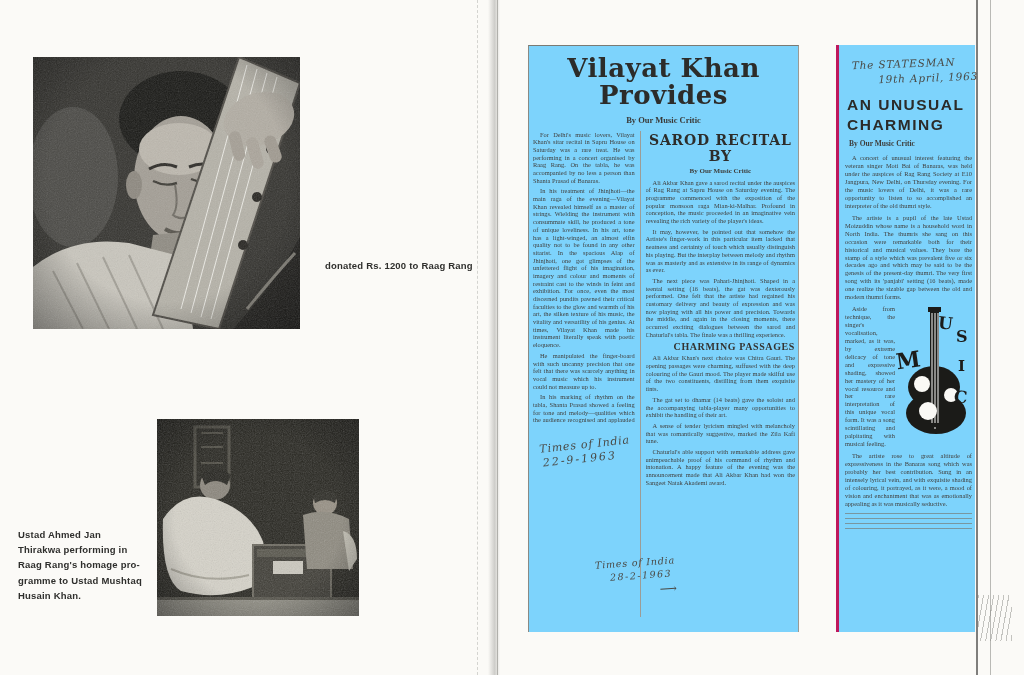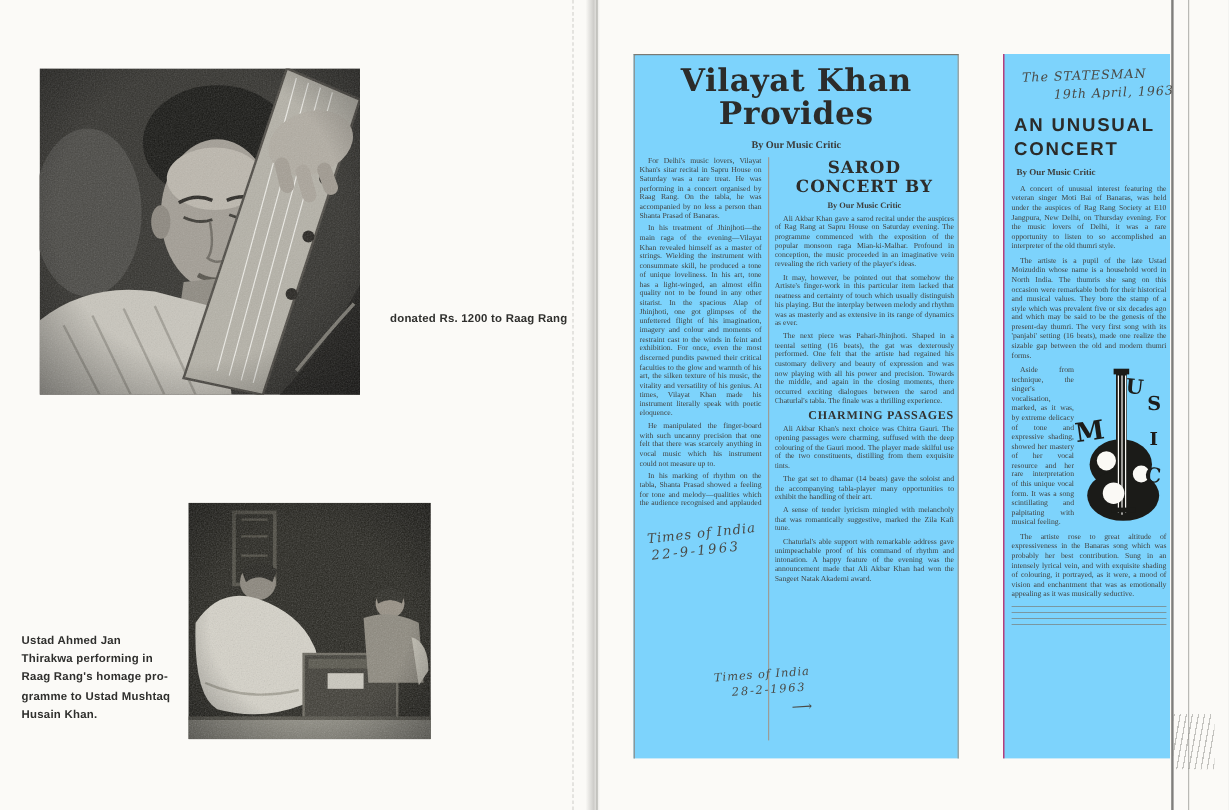--- a/index.html
+++ b/index.html
@@ -41,21 +41,21 @@
   .colR{width:155px;padding-left:5px;box-sizing:border-box;}
   .news p{margin:0 0 3px 0;font-size:6.4px;line-height:1.2;text-align:justify;text-indent:7px;
           color:#424240;filter:blur(.25px);}
   .colL .paras{height:292px;overflow:hidden;}
   .colR .paras{height:438px;overflow:hidden;}
   .sarod-hl{font-family:"DejaVu Serif",serif;font-weight:bold;font-size:14px;line-height:1.18;
             text-align:center;letter-spacing:.8px;color:#2d2d2b;margin:1px 0 2px 0;filter:blur(.25px);}
   .sub-byline{text-align:center;font-size:7px;font-weight:bold;margin:0 0 4px 0;filter:blur(.2px);}
   .subhead{text-align:right;font-size:10px;font-weight:bold;letter-spacing:.6px;margin:3px 0 2px 0;
            color:#333331;filter:blur(.2px);}
-  .clip2{left:836px;top:45px;width:139px;height:587px;border-left:1px solid #be185d;
+  .clip2{left:836px;top:45px;width:139px;height:587px;border-left:3px solid #be185d;
          box-sizing:border-box;overflow:hidden;padding:0 3px 0 6px;}
   .unusual-hl{margin:50px 0 2px 2px;font-family:"Liberation Sans",sans-serif;font-weight:800;
               font-size:15.5px;line-height:1.3;letter-spacing:1.5px;color:#2b2b29;filter:blur(.3px);}
   .clip2 .byline2{font-size:7.5px;font-weight:bold;margin:4px 0 6px 4px;filter:blur(.2px);}
   .clip2 p{margin:0 0 4px 0;font-size:6.4px;line-height:1.24;text-align:justify;text-indent:7px;
            color:#424240;filter:blur(.25px);}
   .music-art{float:right;width:74px;height:128px;margin:2px 0 2px 3px;position:relative;
              shape-outside:margin-box;}
   .music-art svg{position:absolute;left:0;top:0;}
   .music-art .ltr{position:absolute;font-family:"DejaVu Serif",serif;font-weight:bold;color:#1c1c1a;}
@@ -193,41 +193,41 @@
       <div class="colL">
         <div class="paras">
           <p>For Delhi's music lovers, Vilayat Khan's sitar recital in Sapru House on Saturday was a rare treat. He was performing in a concert organised by Raag Rang. On the tabla, he was accompanied by no less a person than Shanta Prasad of Banaras.</p>
           <p>In his treatment of Jhinjhoti—the main raga of the evening—Vilayat Khan revealed himself as a master of strings. Wielding the instrument with consummate skill, he produced a tone of unique loveliness. In his art, tone has a light-winged, an almost elfin quality not to be found in any other sitarist. In the spacious Alap of Jhinjhoti, one got glimpses of the unfettered flight of his imagination, imagery and colour and moments of restraint cast to the winds in feint and exhibition. For once, even the most discerned pundits pawned their critical faculties to the glow and warmth of his art, the silken texture of his music, the vitality and versatility of his genius. At times, Vilayat Khan made his instrument literally speak with poetic eloquence.</p>
           <p>He manipulated the finger-board with such uncanny precision that one felt that there was scarcely anything in vocal music which his instrument could not measure up to.</p>
           <p>In his marking of rhythm on the tabla, Shanta Prasad showed a feeling for tone and melody—qualities which the audience recognised and applauded lustily.</p>
         </div>
       </div>
       <div class="colR">
         <h2 class="sarod-hl">
-          <span>SAROD CONCERT BY</span><br>
+          <span>SAROD RECITAL BY</span><br>
         </h2>
         <div class="sub-byline">By Our Music Critic</div>
         <div class="paras">
           <p>Ali Akbar Khan gave a sarod recital under the auspices of Rag Rang at Sapru House on Saturday evening. The programme commenced with the exposition of the popular monsoon raga Mian-ki-Malhar. Profound in conception, the music proceeded in an imaginative vein revealing the rich variety of the player's ideas.</p>
           <p>It may, however, be pointed out that somehow the Artiste's finger-work in this particular item lacked that neatness and certainty of touch which usually distinguish his playing. But the interplay between melody and rhythm was as masterly and as extensive in its range of dynamics as ever.</p>
           <p>The next piece was Pahari-Jhinjhoti. Shaped in a teental setting (16 beats), the gat was dexterously performed. One felt that the artiste had regained his customary delivery and beauty of expression and was now playing with all his power and precision. Towards the middle, and again in the closing moments, there occurred exciting dialogues between the sarod and Chaturlal's tabla. The finale was a thrilling experience.</p>
           <div class="subhead">CHARMING PASSAGES</div>
           <p>Ali Akbar Khan's next choice was Chitra Gauri. The opening passages were charming, suffused with the deep colouring of the Gauri mood. The player made skilful use of the two constituents, distilling from them exquisite tints.</p>
           <p>The gat set to dhamar (14 beats) gave the soloist and the accompanying tabla-player many opportunities to exhibit the handling of their art.</p>
           <p>A sense of tender lyricism mingled with melancholy that was romantically suggestive, marked the Zila Kafi tune.</p>
           <p>Chaturlal's able support with remarkable address gave unimpeachable proof of his command of rhythm and intonation. A happy feature of the evening was the announcement made that Ali Akbar Khan had won the Sangeet Natak Akademi award.</p>
         </div>
       </div>
     </div>
   </section>
 
   <section class="clip clip2">
     <h1 class="unusual-hl">
       <span>AN UNUSUAL</span><br>
-      <span>CONCERT</span>
+      <span>CHARMING</span>
     </h1>
     <div class="byline2">By Our Music Critic</div>
     <p>A concert of unusual interest featuring the veteran singer Moti Bai of Banaras, was held under the auspices of Rag Rang Society at E10 Jangpura, New Delhi, on Thursday evening. For the music lovers of Delhi, it was a rare opportunity to listen to so accomplished an interpreter of the old thumri style.</p>
     <p>The artiste is a pupil of the late Ustad Moizuddin whose name is a household word in North India. The thumris she sang on this occasion were remarkable both for their historical and musical values. They bore the stamp of a style which was prevalent five or six decades ago and which may be said to be the genesis of the present-day thumri. The very first song with its 'panjabi' setting (16 beats), made one realize the sizable gap between the old and modern thumri forms.</p>
     <div class="music-art">
       <svg width="74" height="128" viewBox="0 0 74 128" xmlns="http://www.w3.org/2000/svg">
         <rect x="32" y="2" width="9" height="72" fill="#1b1b18"></rect>
         <ellipse cx="36" cy="80" rx="26" ry="21" fill="#1b1b18"></ellipse>
         <ellipse cx="38" cy="106" rx="30" ry="21" fill="#1b1b18"></ellipse>
         <circle cx="24" cy="77" r="8" fill="#faf9f5"></circle>

